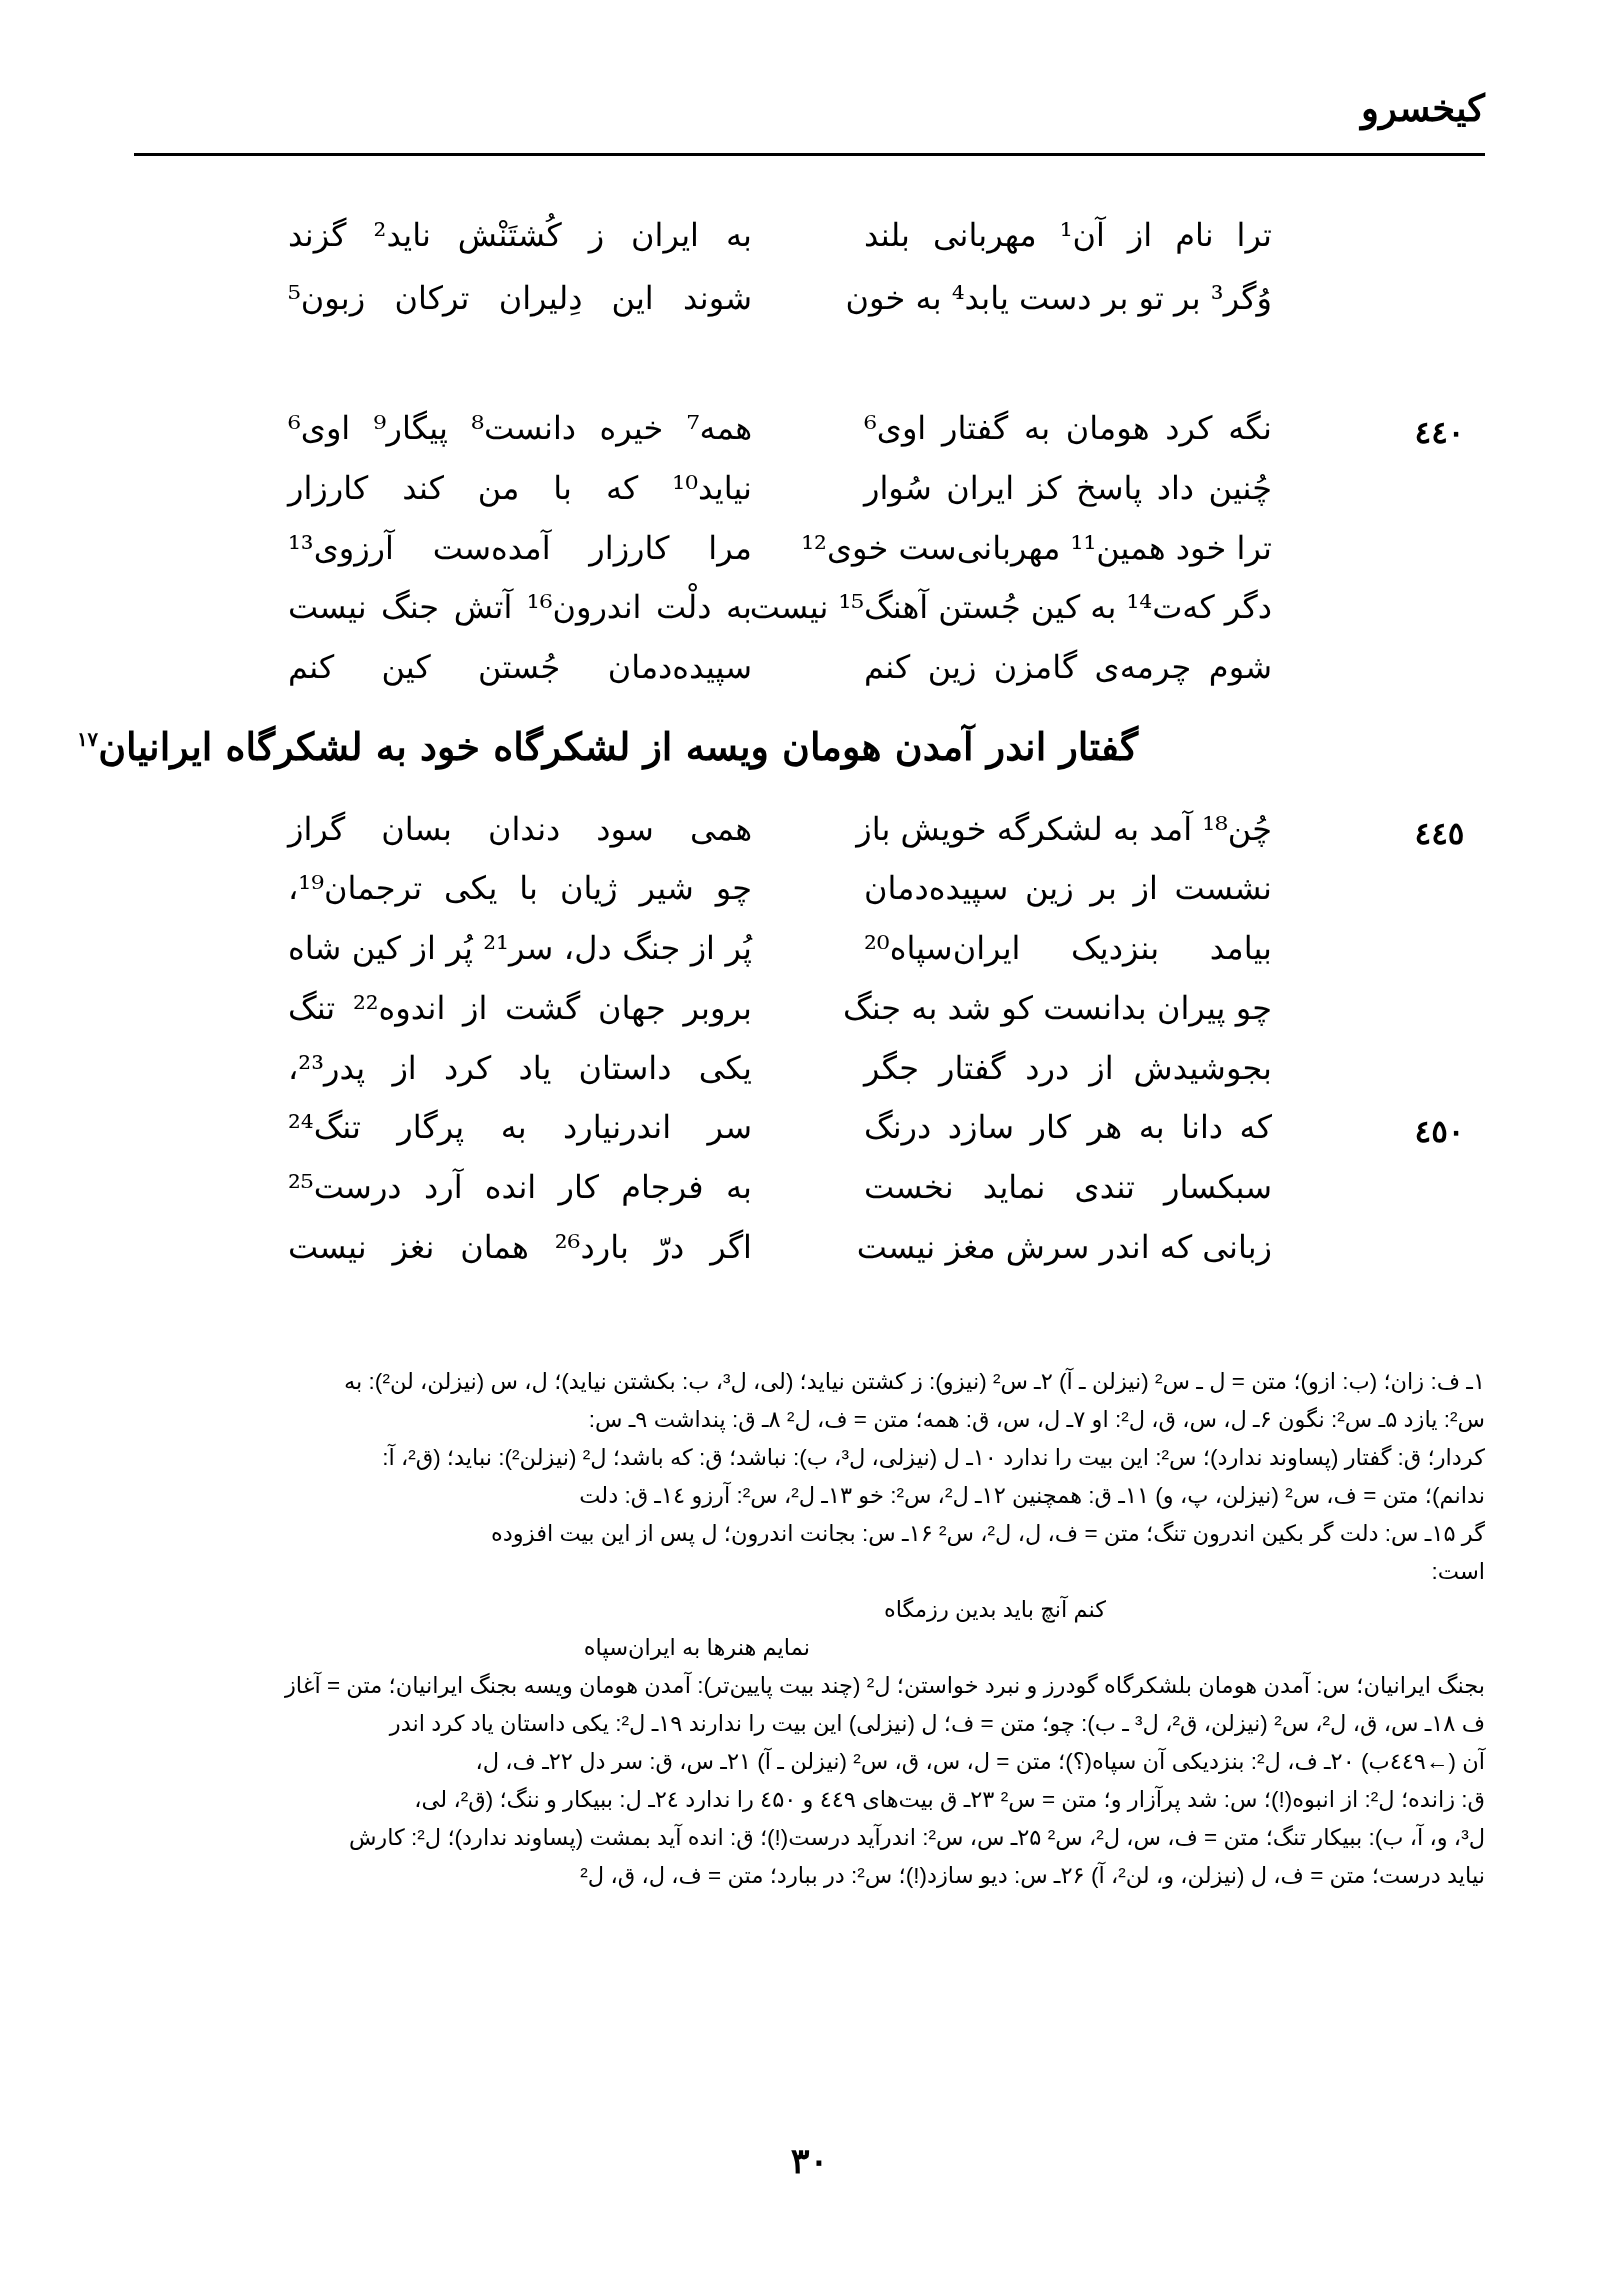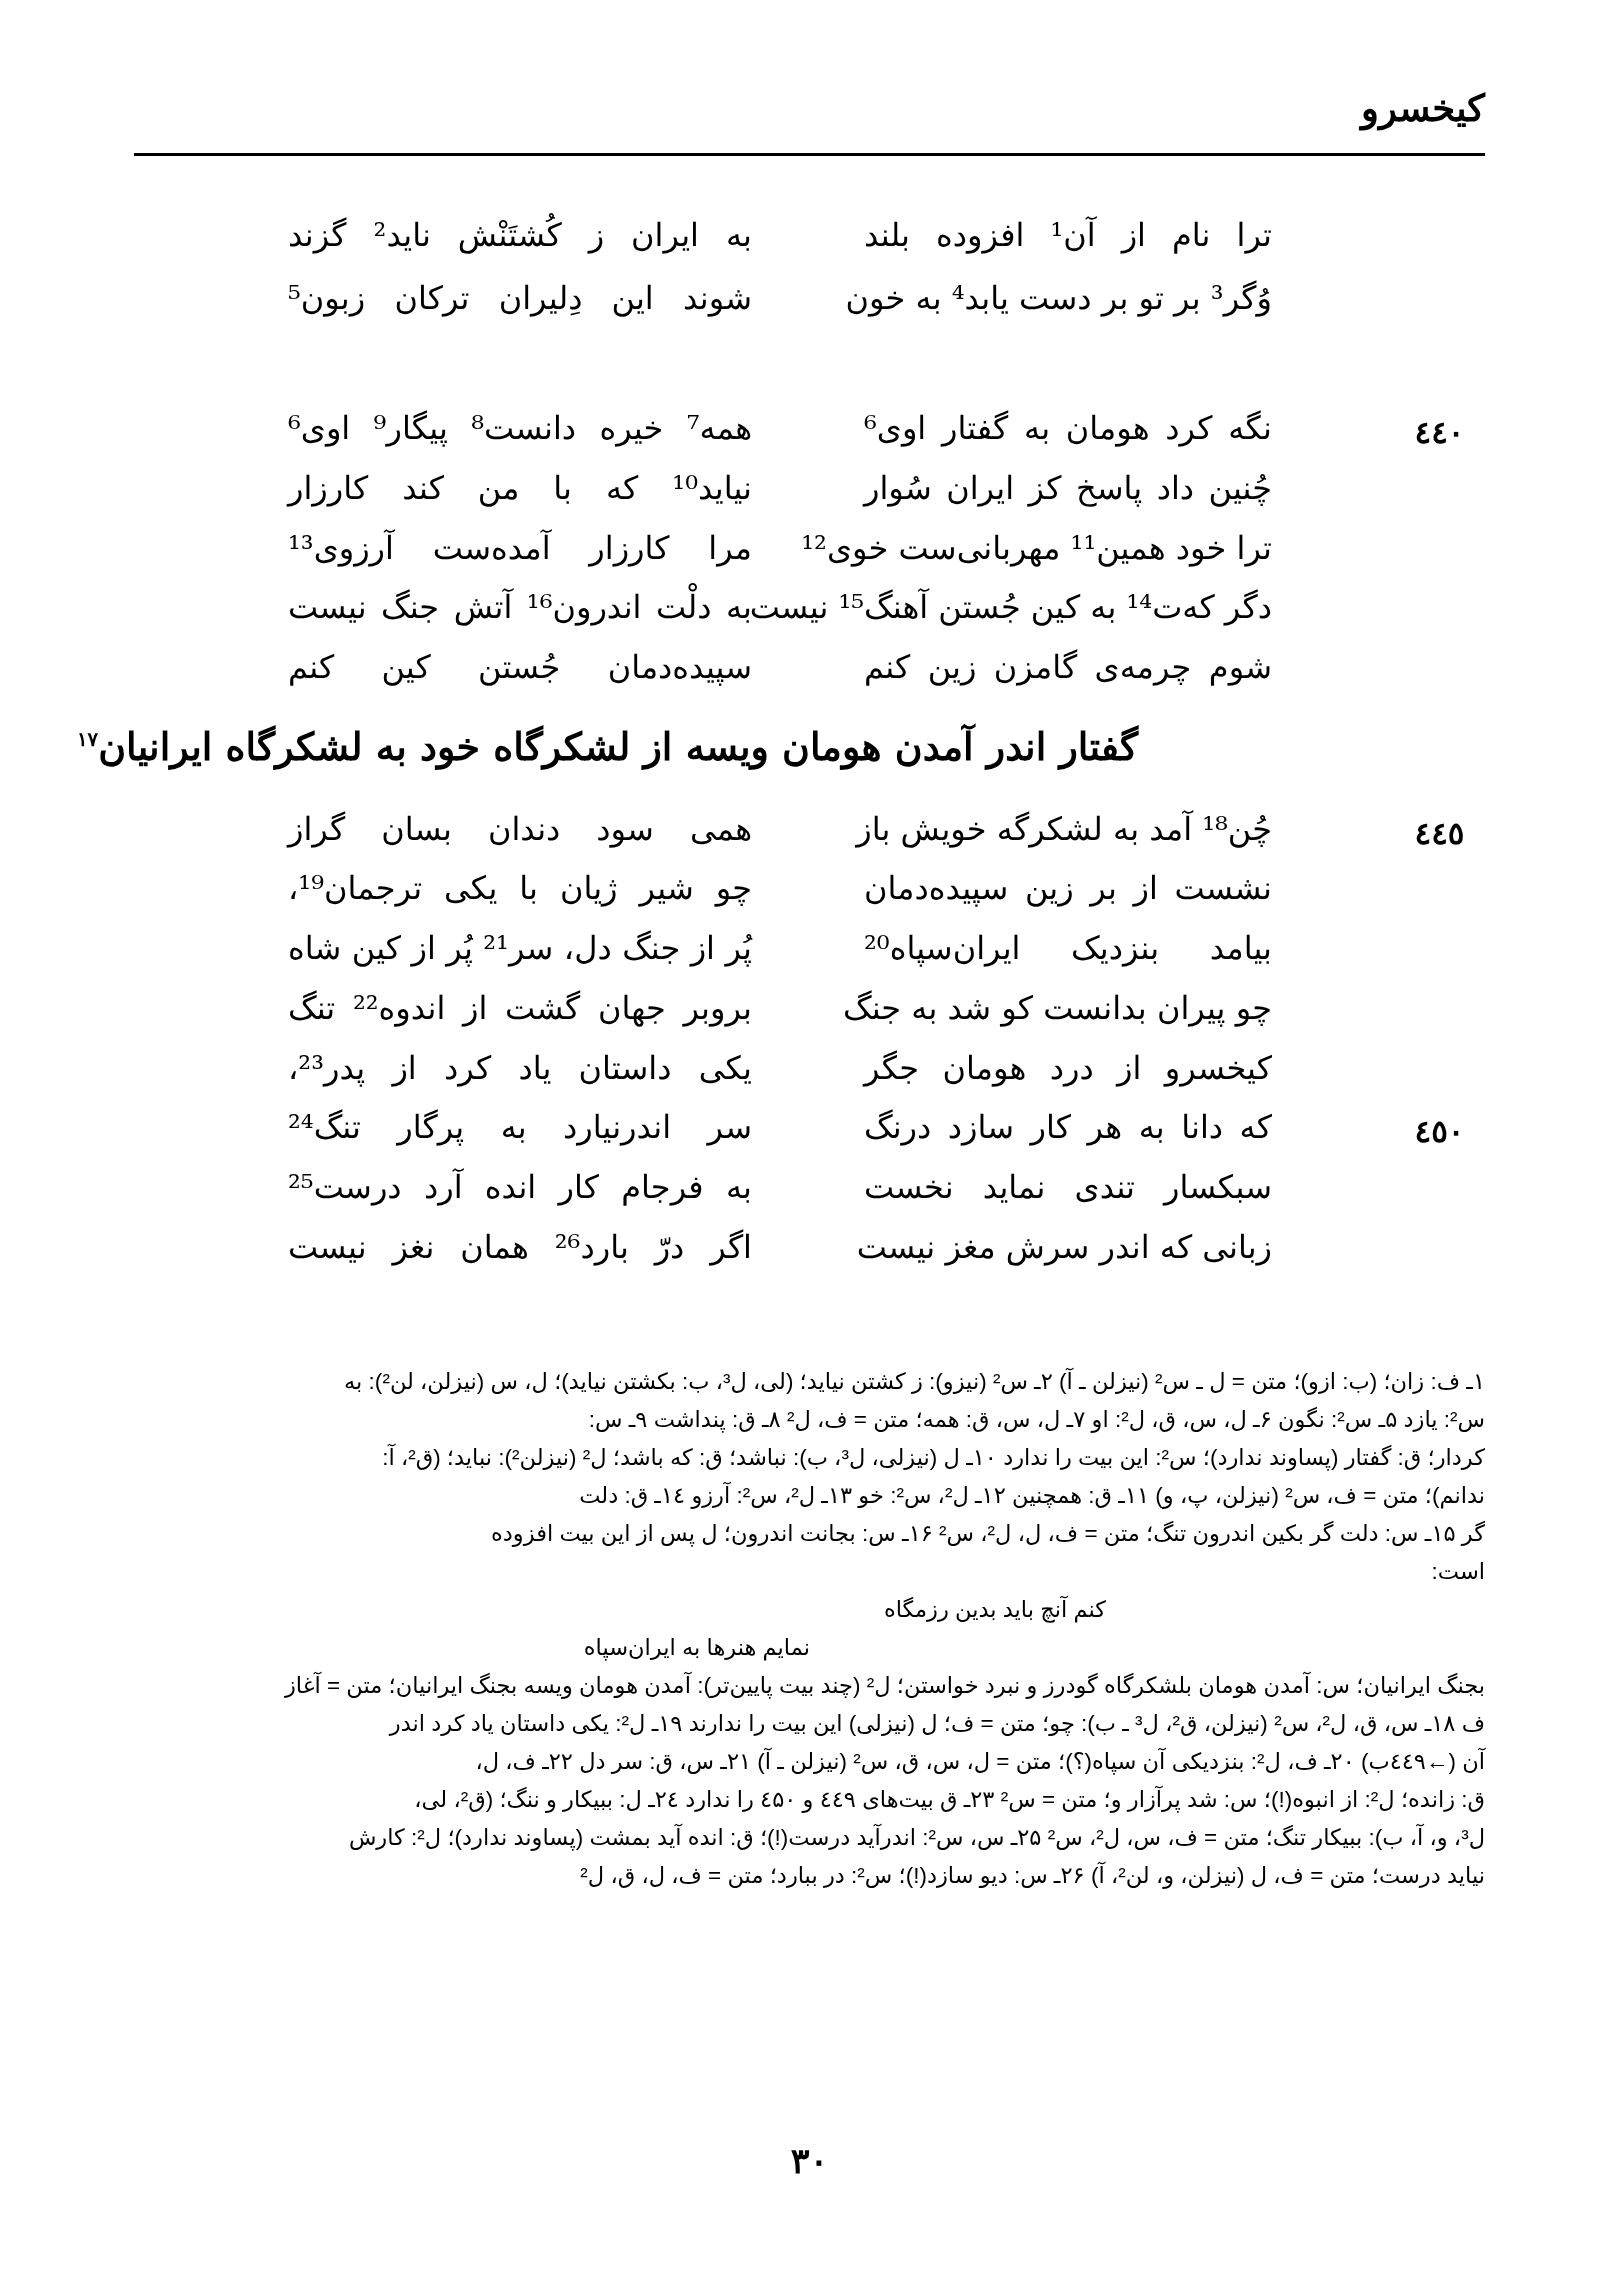--- a/index.html
+++ b/index.html
@@ -53,21 +53,21 @@
 </head>
 <body>
 
 <div class="page">
 
   <div class="running-head">کیخسرو</div>
   <div class="head-rule"></div>
 
   <div class="verse-row" style="top:211px">
     <span class="verse-num"></span>
-    <span class="hemistich hemi-r">ترا نام از آن¹ افزوده بلند</span>
+    <span class="hemistich hemi-r">ترا نام از آن¹ مهربانی بلند</span>
     <span class="hemistich hemi-l">به ایران ز کُشتَنْش ناید² گزند</span>
   </div>
   <div class="verse-row" style="top:274px">
     <span class="verse-num"></span>
     <span class="hemistich hemi-r">وُگر³ بر تو بر دست یابد⁴ به خون</span>
     <span class="hemistich hemi-l">شوند این دِلیران ترکان زبون⁵</span>
   </div>
 
   <div class="verse-row" style="top:404px">
     <span class="verse-num">٤٤٠</span>
@@ -114,21 +114,21 @@
     <span class="hemistich hemi-r">بیامد بنزدیک ایران‌سپاه²⁰</span>
     <span class="hemistich hemi-l">پُر از جنگ دل، سر²¹ پُر از کین شاه</span>
   </div>
   <div class="verse-row" style="top:984px">
     <span class="verse-num"></span>
     <span class="hemistich hemi-r">چو پیران بدانست کو شد به جنگ</span>
     <span class="hemistich hemi-l">بروبر جهان گشت از اندوه²² تنگ</span>
   </div>
   <div class="verse-row" style="top:1044px">
     <span class="verse-num"></span>
-    <span class="hemistich hemi-r">کیخسرو از درد هومان جگر</span>
+    <span class="hemistich hemi-r">بجوشیدش از درد گفتار جگر</span>
     <span class="hemistich hemi-l">یکی داستان یاد کرد از پدر²³،</span>
   </div>
   <div class="verse-row" style="top:1103px">
     <span class="verse-num">٤٥٠</span>
     <span class="hemistich hemi-r">که دانا به هر کار سازد درنگ</span>
     <span class="hemistich hemi-l">سر اندرنیارد به پرگار تنگ²⁴</span>
   </div>
   <div class="verse-row" style="top:1163px">
     <span class="verse-num"></span>
     <span class="hemistich hemi-r">سبکسار تندی نماید نخست</span>

